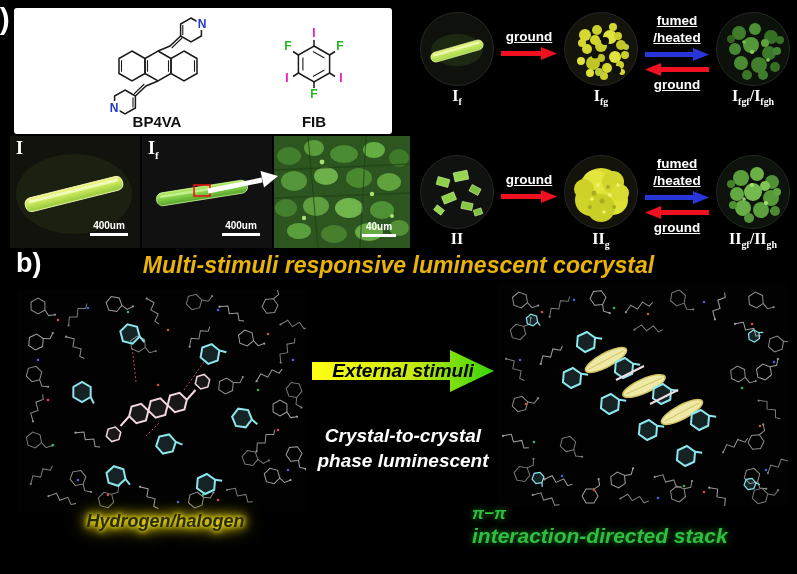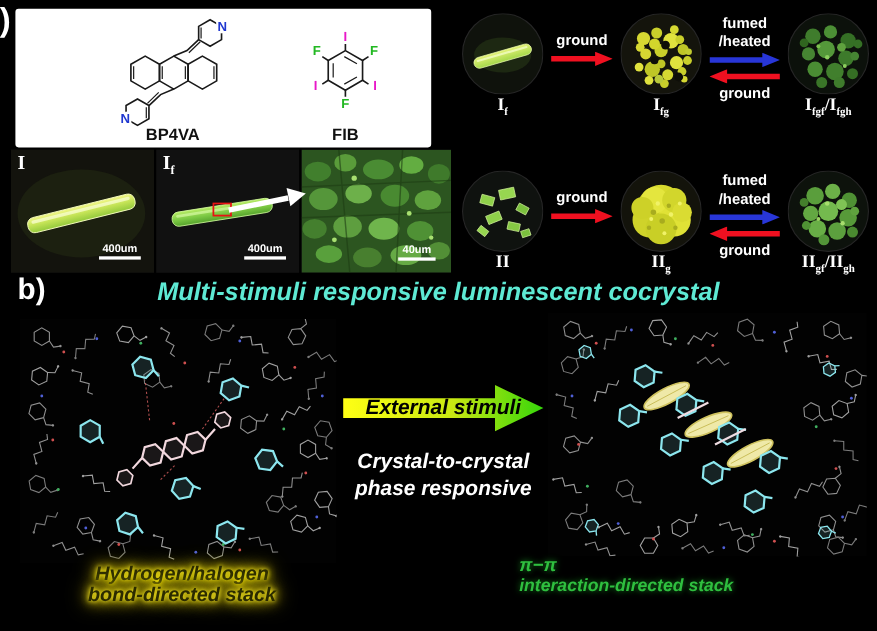--- a/index.html
+++ b/index.html
@@ -18,38 +18,38 @@
   sub{font-size:0.62em;}
   .strip-overlay{position:absolute;left:0;top:0;pointer-events:none;}
   .transform-area{left:418px;top:12px;width:374px;height:238px;display:flex;
                   flex-direction:column;justify-content:space-between;}
   .trow{display:flex;justify-content:space-between;align-items:flex-start;padding:0 2px;}
   .cwrap{display:flex;flex-direction:column;align-items:center;}
   .clabel{margin-top:2px;color:#fff;font-family:"Liberation Serif",serif;font-weight:bold;
           font-size:16px;line-height:1;white-space:nowrap;}
   .ablock{display:flex;flex-direction:column;align-items:center;margin-top:18px;gap:2px;}
   .ablock2{display:flex;flex-direction:column;align-items:center;margin-top:2px;gap:2px;}
-  .arrlab{color:#fff;font-weight:bold;font-size:13.5px;line-height:1.1;text-align:left;}
-  .title{top:252px;left:0;width:100%;text-align:center;color:#5eead4;font-weight:bold;
+  .arrlab{color:#fff;font-weight:bold;font-size:13.5px;line-height:1.1;text-align:left;text-decoration:underline;}
+  .title{top:252px;left:0;width:100%;text-align:center;color:#eab308;font-weight:bold;
          font-style:italic;font-size:23px;}
   .crystal{background:#020202;}
   .mid-block{left:309px;top:346px;width:188px;display:flex;flex-direction:column;align-items:center;}
   .stim-wrap{position:relative;width:186px;height:50px;}
   .stim-text{position:absolute;left:0;top:0;right:0;bottom:0;display:flex;align-items:center;
              justify-content:center;color:#000;font-weight:bold;font-style:italic;font-size:19px;
              white-space:nowrap;}
-  .transition{margin-top:12px;color:#fff;font-weight:bold;font-style:italic;font-size:19px;
+  .transition{margin-top:28px;color:#fff;font-weight:bold;font-style:italic;font-size:19px;
               text-align:center;line-height:1.3;}
   .cap-left{left:8px;top:512px;width:315px;text-align:center;font-weight:bold;font-style:italic;
             font-size:18px;line-height:1.05;color:#2b2b00;
             text-shadow:0 0 4px #ffee20,0 0 8px #ffee20,0 0 14px #ffe000,0 0 20px #ffd800;}
   .cap-right{left:472px;top:505px;width:318px;font-weight:bold;font-style:italic;
              color:#2fbf3f;text-shadow:0 0 6px rgba(30,160,40,.85);line-height:1.1;}
   .cap-right .pi{font-size:17px;}
-  .cap-right .line2{font-size:16px;}
+  .cap-right .line2{font-size:21px;}
   .sc{fill:#fff;font-size:10px;font-weight:bold;font-family:"Liberation Sans",sans-serif;}
   .atomtxt{font-size:12px;font-weight:bold;font-family:"Liberation Sans",sans-serif;}
   .nametxt{font-size:15px;font-weight:bold;fill:#111;font-family:"Liberation Sans",sans-serif;}
 </style>
 </head>
 <body>
 
 <div class="wrap">
 
   <svg width="0" height="0" style="position:absolute" aria-hidden="true">
@@ -610,26 +610,25 @@
 
   <div class="abs mid-block">
     <div class="stim-wrap">
       <svg width="186" height="50" viewBox="0 0 186 50">
         <polygon points="2,16 140,16 140,4 184,25 140,46 140,34 2,34" fill="url(#stimG)"></polygon>
       </svg>
       <div class="stim-text">External stimuli</div>
     </div>
     <div class="transition">
       <div>Crystal-to-crystal</div>
-      <div>phase responsive</div>
+      <div>phase luminescent</div>
     </div>
   </div>
 
   <div class="abs cap-left">
     <div>Hydrogen/halogen</div>
-    <div>bond-directed stack</div>
   </div>
   <div class="abs cap-right">
     <div class="pi">π−π</div>
     <div class="line2">interaction-directed stack</div>
   </div>
 
 </div>
 
 </body></html>

